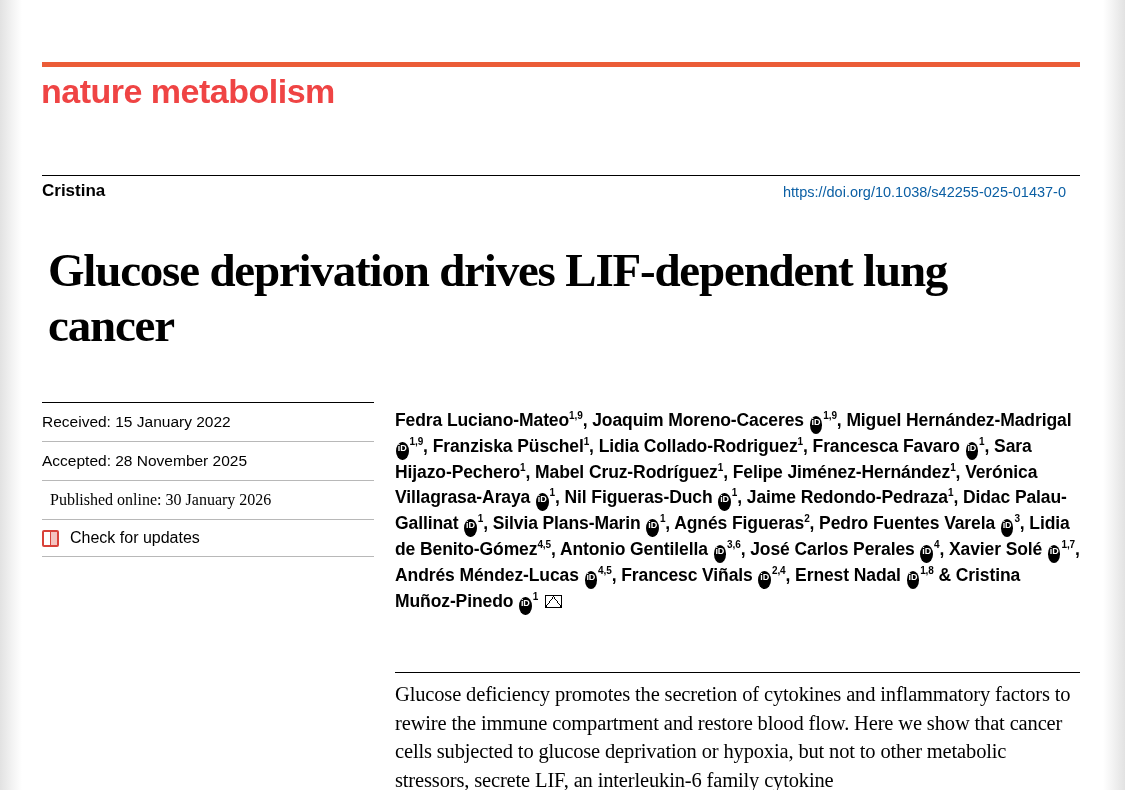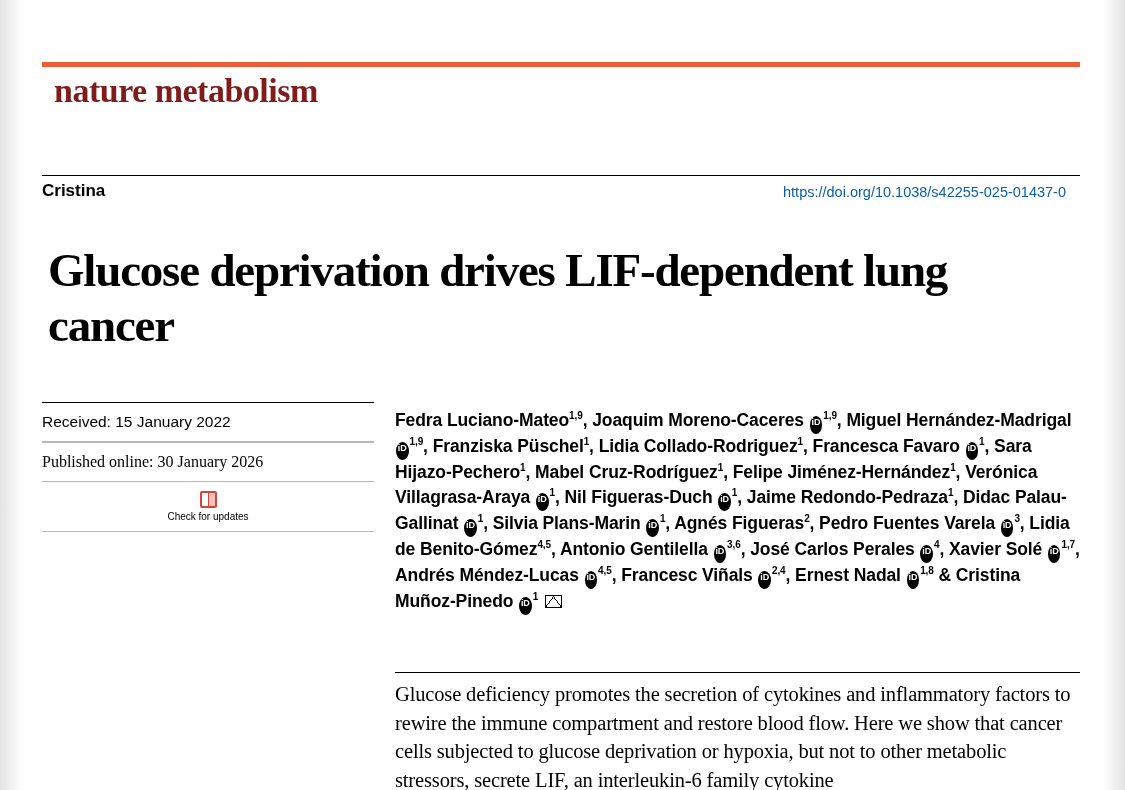--- a/index.html
+++ b/index.html
@@ -38,27 +38,27 @@
     position: absolute;
     left: 42px;
     top: 62px;
     width: 1038px;
     height: 5px;
     background: #eb5c37;
   }
 
   .journal-title {
     position: absolute;
-    left: 54px;
+    left: 41px;
     top: 72px;
-    font-family: Liberation Serif, serif;
+    font-family: Liberation Sans, sans-serif;
     font-size: 34px;
     font-weight: 700;
     letter-spacing: -0.5px;
-    color: #7f1d1d;
+    color: #ef4444;
   }
 
   .rule-under-journal {
     position: absolute;
     left: 42px;
     top: 175px;
     width: 1038px;
     height: 1px;
     background: #000000;
   }
@@ -113,29 +113,29 @@
   .meta-item {
     font-family: "Liberation Sans", sans-serif;
     font-size: 15.5px;
     color: #000000;
     padding: 9px 0 9px 0;
     line-height: 20px;
   }
   .meta-item.serif {
     font-family: "Liberation Serif", serif;
     font-size: 16px;
+    margin-left: 8px;
   }
   .check-updates {
     display: flex;
     align-items: center;
-    gap: 3px;
+    gap: 11px;
     padding: 9px 0 9px 0;
     font-family: "Liberation Sans", sans-serif;
-    font-size: 10px;
-    flex-direction: column;
+    font-size: 16px;
   }
   .cu-badge {
     width: 17px;
     height: 17px;
     background: #d8423a;
     border-radius: 2px;
     position: relative;
     flex: 0 0 auto;
     display: inline-block;
   }
@@ -244,20 +244,21 @@
   <div class="article-label">Cristina</div>
 
   <a class="doi-link" href="#">https://doi.org/10.1038/s42255-025-01437-0</a>
 
   <h1 class="paper-title">Glucose deprivation drives LIF-dependent lung cancer</h1>
 
   <div class="meta-col">
     <div class="meta-rule dark"></div>
     <div class="meta-item">Received: 15 January 2022</div>
     <div class="meta-rule"></div>
+    <div class="meta-item">Accepted: 28 November 2025</div>
     <div class="meta-rule"></div>
     <div class="meta-item serif">Published online: 30 January 2026</div>
     <div class="meta-rule"></div>
     <div class="check-updates">
       <span class="cu-badge"></span>
       <span>Check for updates</span>
     </div>
     <div class="meta-rule"></div>
   </div>
 

